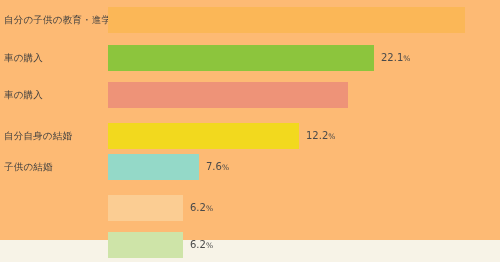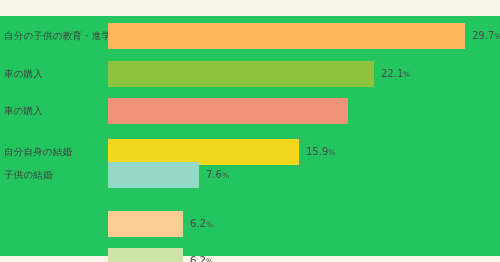--- a/index.html
+++ b/index.html
@@ -10,23 +10,22 @@
     width: 500px;
     height: 262px;
     background: #f7f3e7;
     font-family: "Liberation Sans", "DejaVu Sans", sans-serif;
     overflow: hidden;
   }
   #chart-root {
     position: relative;
     width: 500px;
     height: 240px;
-    background: #22c55e;
+    background: #fdba74;
     box-sizing: border-box;
-    margin-top: 16px;
   }
   .bar-row {
     position: absolute;
     left: 0;
     width: 500px;
     height: 26px;
     display: flex;
     align-items: center;
   }
   .cat-label {
@@ -70,43 +69,42 @@
 </head>
 <body>
 
 <div id="chart-root">
   <div id="rows">
       <div class="bar-row" style="top: 7px;">
         <div class="cat-label">自分の子供の教育・進学</div>
         <div class="bar-track" style="width: 357px;">
           <div class="bar-fill" style="width: 357px; background: rgb(251, 183, 87);"></div>
         </div>
-        <div class="val-label" style="left: 472px;"><span>29.7</span><span class="pct-sign">%</span></div>
       </div>
       <div class="bar-row" style="top: 44.5px;">
         <div class="cat-label">車の購入</div>
         <div class="bar-track" style="width: 266px;">
           <div class="bar-fill" style="width: 266px; background: rgb(140, 197, 61);"></div>
         </div>
         <div class="val-label" style="left: 381px;"><span>22.1</span><span class="pct-sign">%</span></div>
       </div>
       <div class="bar-row" style="top: 82px;">
         <div class="cat-label">車の購入</div>
         <div class="bar-track" style="width: 240px;">
           <div class="bar-fill" style="width: 240px; background: rgb(238, 147, 120);"></div>
         </div>
       </div>
       <div class="bar-row" style="top: 123px;">
         <div class="cat-label">自分自身の結婚</div>
         <div class="bar-track" style="width: 191px;">
           <div class="bar-fill" style="width: 191px; background: rgb(242, 217, 30);"></div>
         </div>
-        <div class="val-label" style="left: 306px;"><span>15.9</span><span class="pct-sign">%</span></div>
+        <div class="val-label" style="left: 306px;"><span>12.2</span><span class="pct-sign">%</span></div>
       </div>
-      <div class="bar-row" style="top: 146px;">
+      <div class="bar-row" style="top: 154px;">
         <div class="cat-label">子供の結婚</div>
         <div class="bar-track" style="width: 91px;">
           <div class="bar-fill" style="width: 91px; background: rgb(148, 217, 200);"></div>
         </div>
         <div class="val-label" style="left: 206px;"><span>7.6</span><span class="pct-sign">%</span></div>
       </div>
       <div class="bar-row" style="top: 194.5px;">
         <div class="bar-track" style="width: 75px;">
           <div class="bar-fill" style="width: 75px; background: rgb(251, 205, 147);"></div>
         </div>

